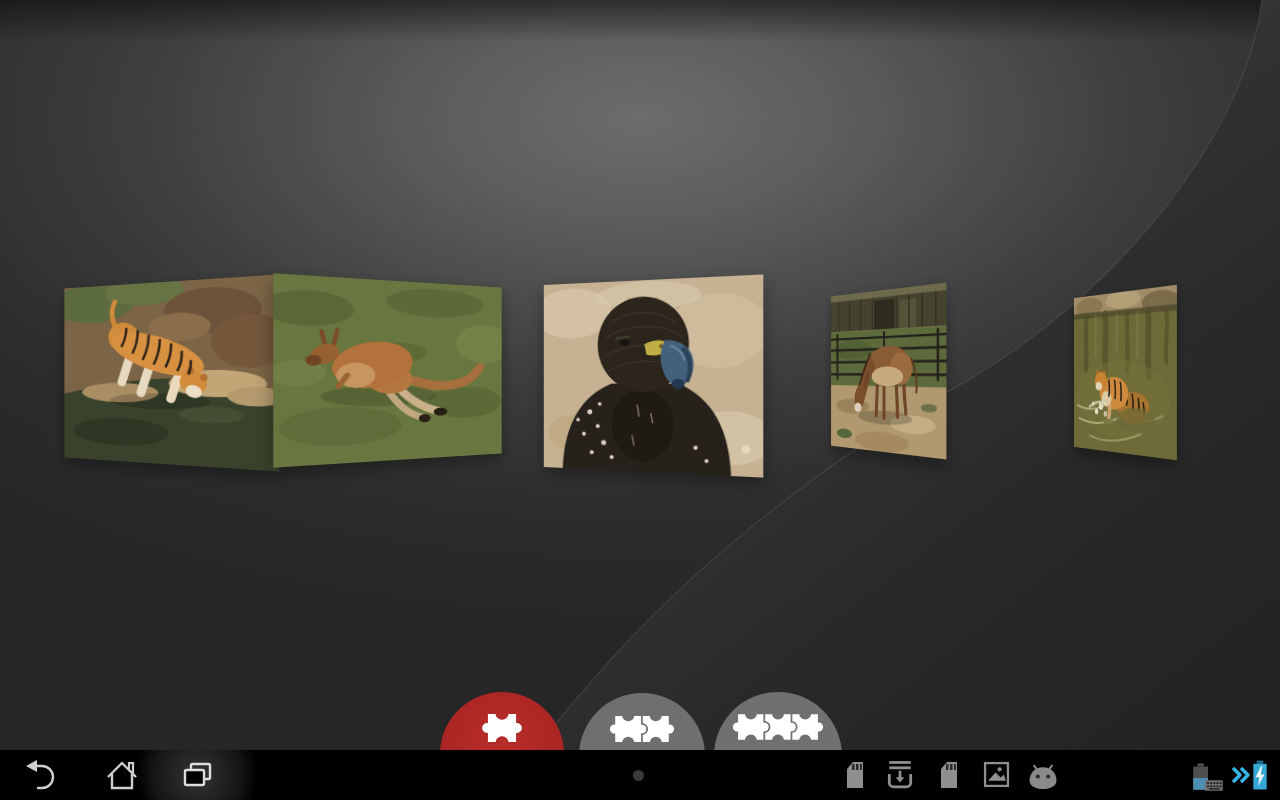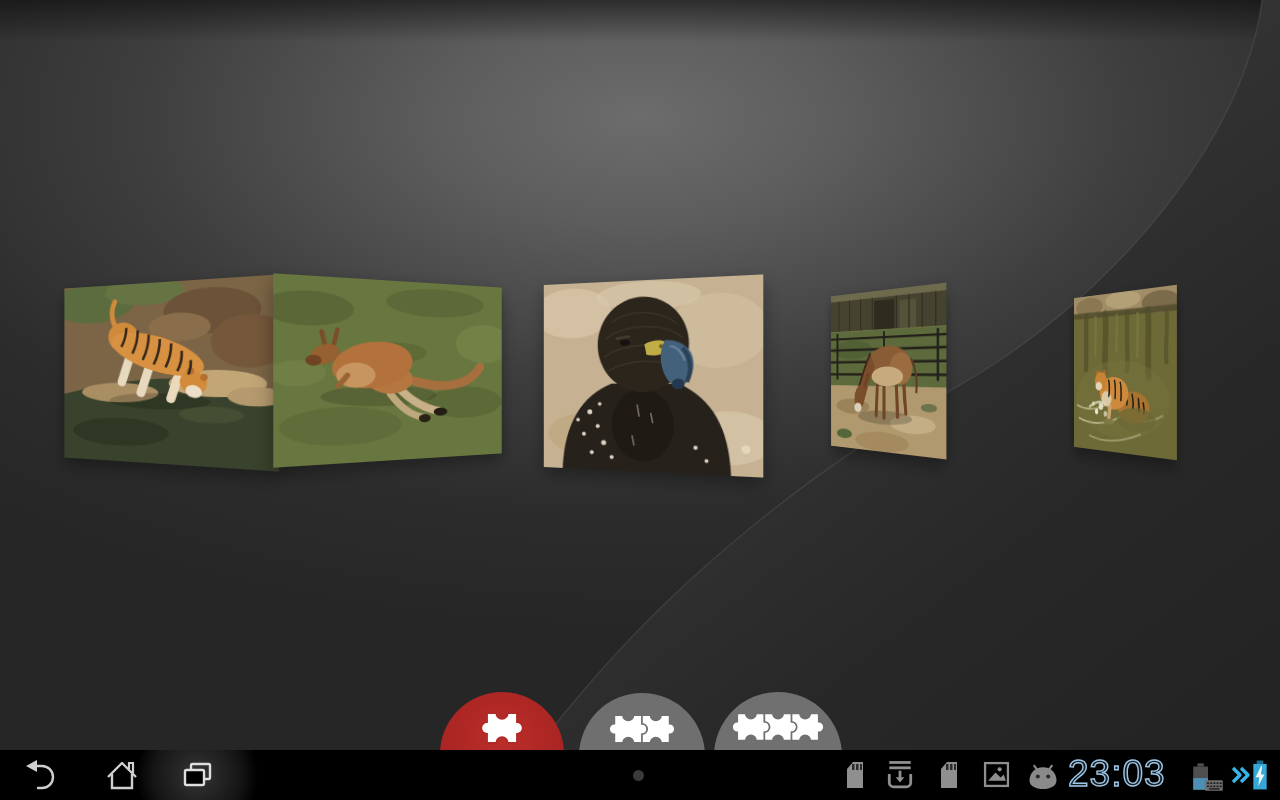--- a/index.html
+++ b/index.html
@@ -297,21 +297,20 @@
       <circle cx="16" cy="8" r="2" fill="#8f8f8f"></circle>
     </svg>
 
     <svg class="st" style="left:1027px;top:13px" width="32" height="27" viewBox="0 0 30 26">
       <path d="M9,6 L6,2 M21,6 L24,2" stroke="#8a8a8a" stroke-width="2"></path>
       <path d="M15,4 C23,4 28,10 28,17 C28,22 22,25 15,25 C8,25 2,22 2,17 C2,10 7,4 15,4 Z" fill="#8a8a8a"></path>
       <circle cx="10" cy="13" r="2" fill="#2b2b2b"></circle>
         <circle cx="20" cy="13" r="2" fill="#2b2b2b"></circle>
     </svg>
 
-    <div class="clock">23:03</div>
 
     <svg class="st" style="left:1189px;top:10px" width="38" height="32" viewBox="0 0 36 30">
       <rect x="8" y="3" width="6" height="3" fill="#4f4f4f"></rect>
       <rect x="4" y="6" width="14" height="22" fill="#4f4f4f"></rect>
       <rect x="4" y="17" width="14" height="11" fill="#4e8fb5"></rect>
       <rect x="15" y="19" width="17" height="10" rx="1" fill="#6f6f6f"></rect>
       <g fill="#222222">
         <rect x="17" y="21" width="2" height="1.6"></rect>
           <rect x="20" y="21" width="2" height="1.6"></rect>
           <rect x="23" y="21" width="2" height="1.6"></rect>

